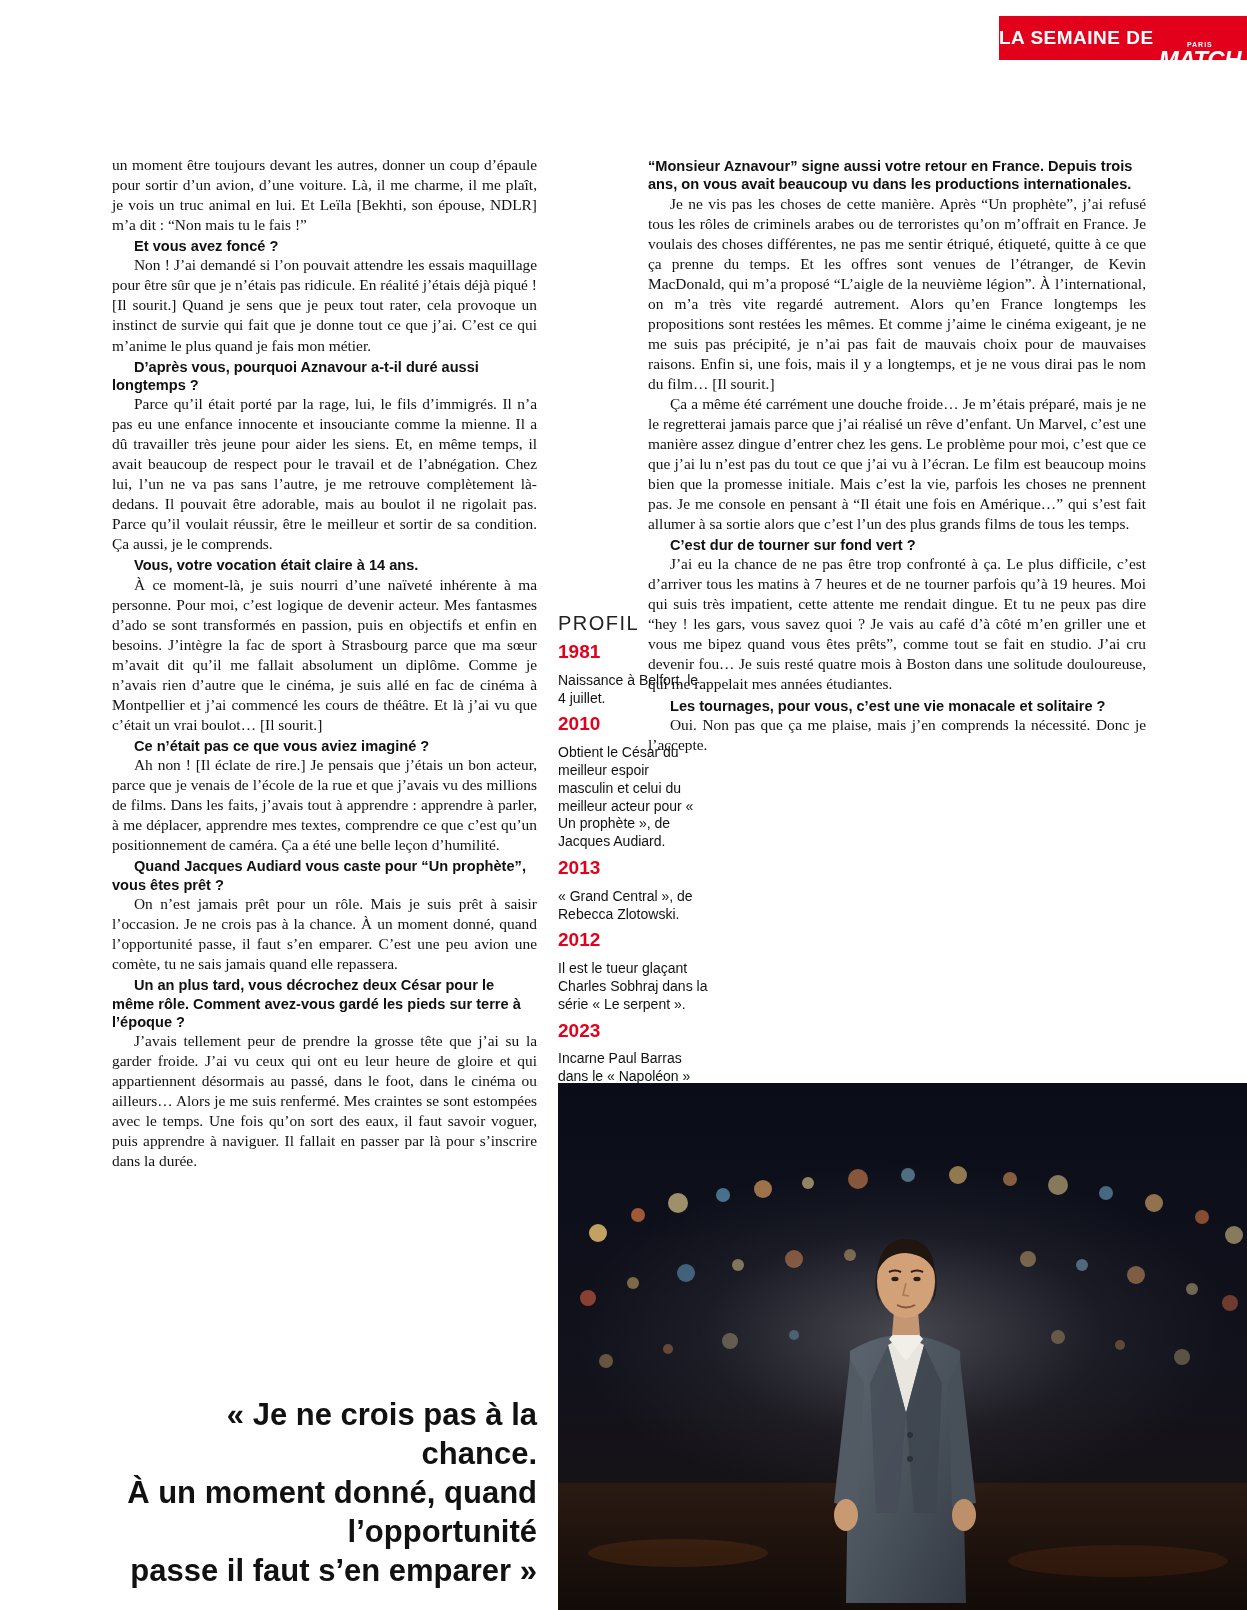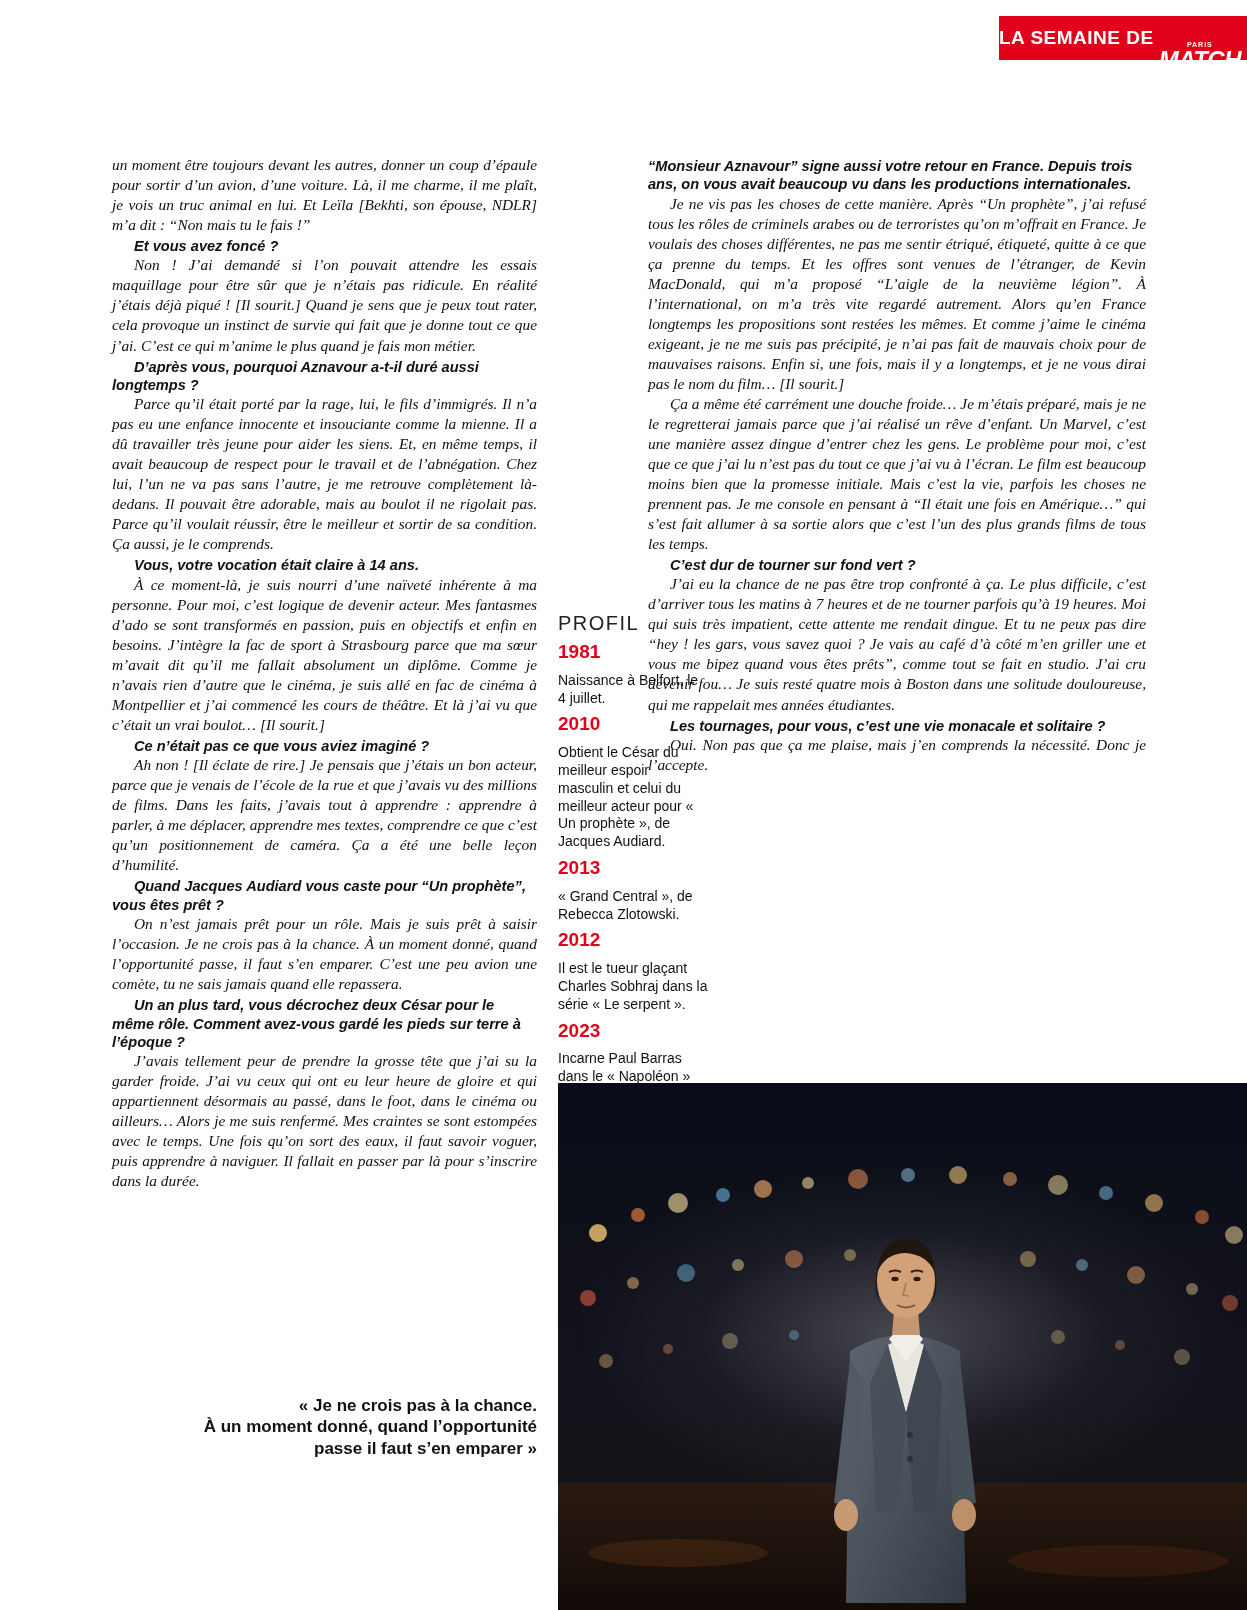--- a/index.html
+++ b/index.html
@@ -63,21 +63,20 @@
   }
 
   
   .col {
     position: absolute;
     font-size: 15.4px;
     line-height: 1.30;
     text-align: justify;
     text-justify: inter-word;
     hyphens: auto;
-    font-style: italic;
   }
   .col-left {
     left: 112px;
     top: 155px;
     width: 425px;
   }
   .col-right {
     left: 648px;
     top: 155px;
     width: 498px;
@@ -132,21 +131,21 @@
 
   
   .pullquote {
     position: absolute;
     left: 112px;
     top: 1395px;
     width: 425px;
     text-align: right;
     font-family: "Liberation Sans", sans-serif;
     font-weight: bold;
-    font-size: 17px;
+    font-size: 31px;
     line-height: 1.26;
     color: #111111;
   }
 
   
   .photo {
     position: absolute;
     left: 558px;
     top: 1083px;
     width: 689px;

